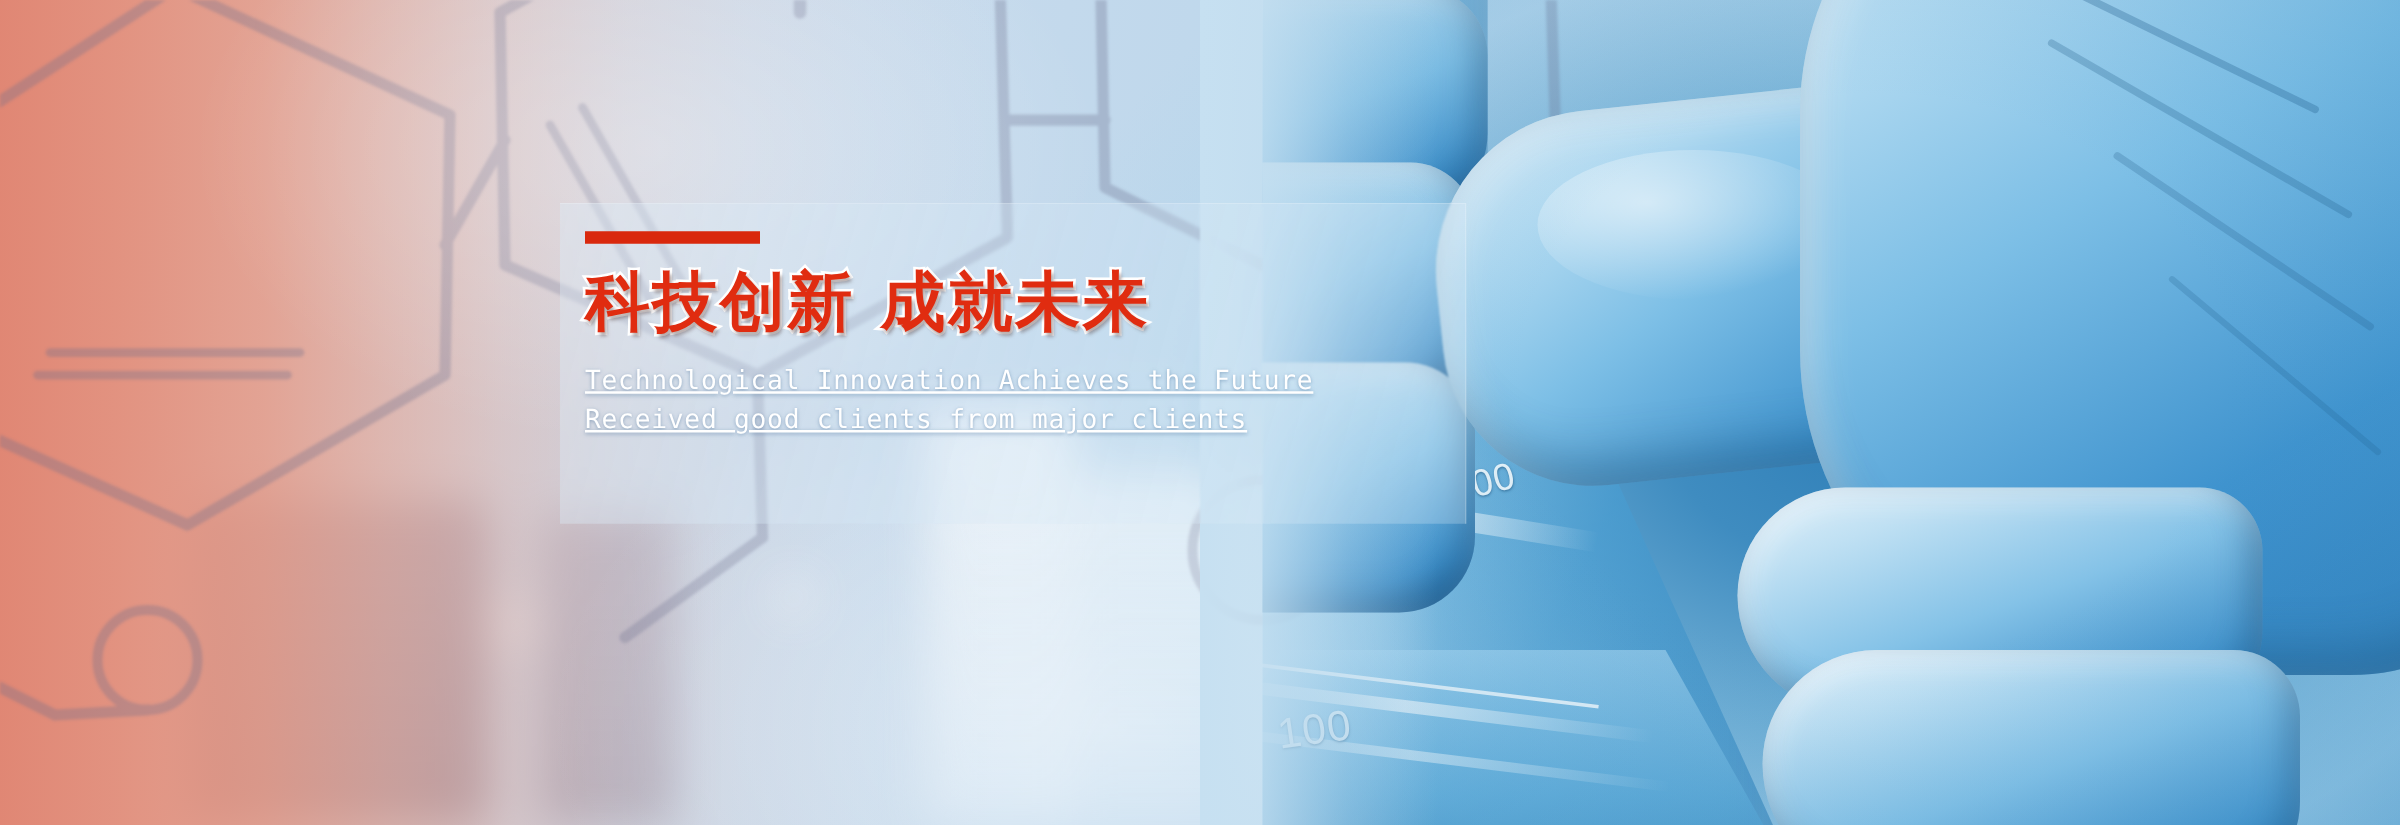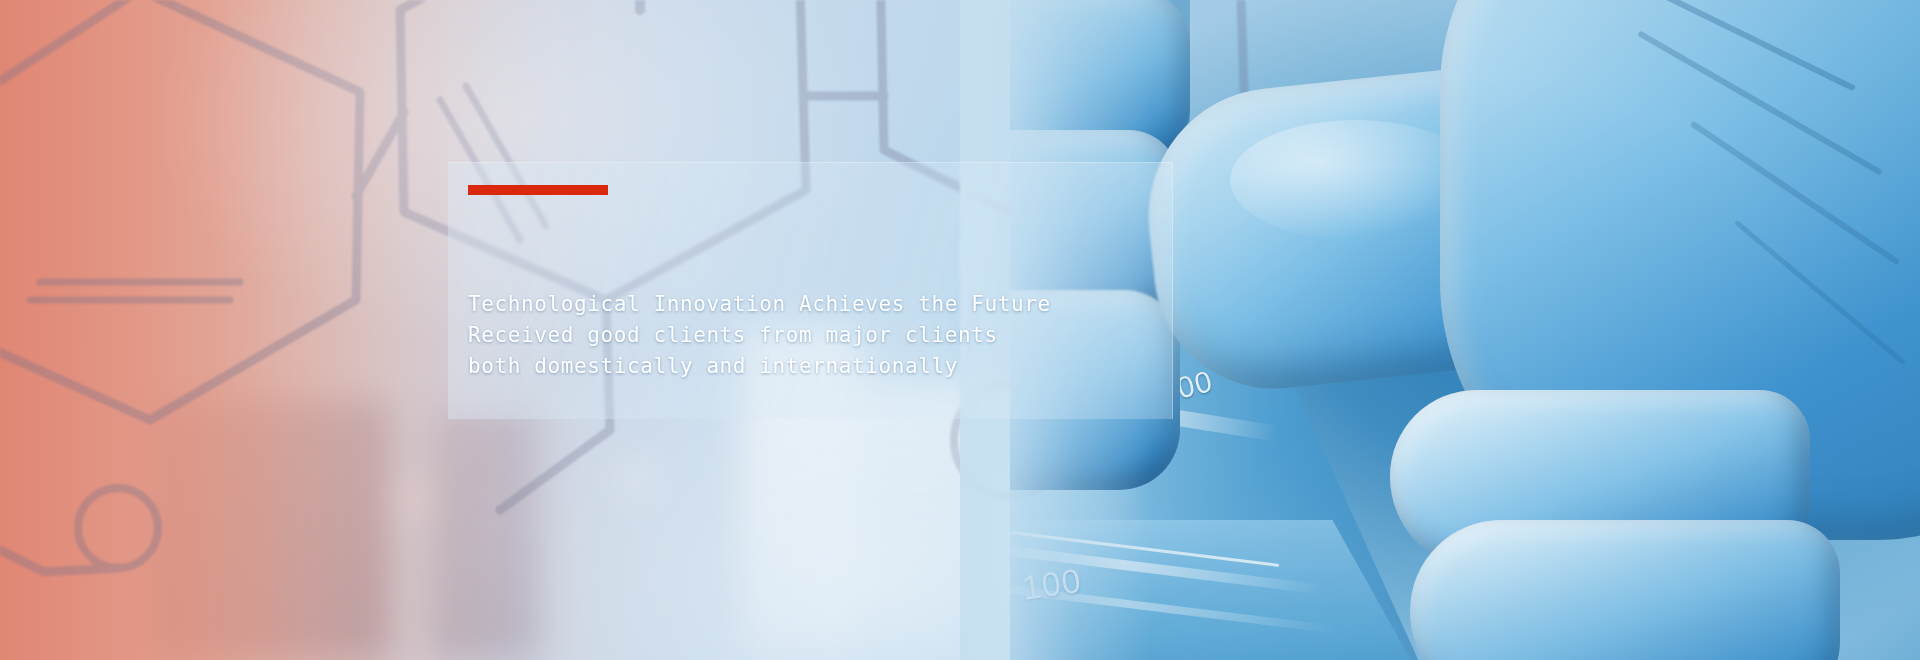--- a/index.html
+++ b/index.html
@@ -228,22 +228,22 @@
                 background:radial-gradient(700px 560px at 52% 46%, rgba(90,170,215,0) 40%, rgba(70,150,200,.22) 78%, rgba(52,130,184,.34) 100%);"></div>
   </div>
 
   <div style="position:absolute;left:960px;top:0;width:190px;height:660px;
               background:linear-gradient(90deg, rgba(198,224,241,1) 0%, rgba(198,224,241,.78) 28%, rgba(198,224,241,.34) 62%, rgba(198,224,241,0) 100%);"></div>
 
   <div id="text-panel">
 
     <div id="accent-bar" style="background: rgb(217, 40, 13); width: 140px; height: 10px;"></div>
 
-
-    <div id="subhead" style="color: rgb(255, 255, 255);">
+    <div id="headline-cn" style="color: rgb(224, 44, 16); -webkit-text-stroke-color: rgb(255, 255, 255);">科技创新  成就未来</div>
+
+    <div id="subhead" style="color: rgb(255, 255, 255); text-decoration: underline;">
       <span class="ln">Technological Innovation Achieves the Future</span>
       <span class="ln">Received good clients from major clients</span>
-      <span class="ln">both domestically and internationally</span>
     </div>
 
   </div>
 
 </div>
 
 </body></html>

